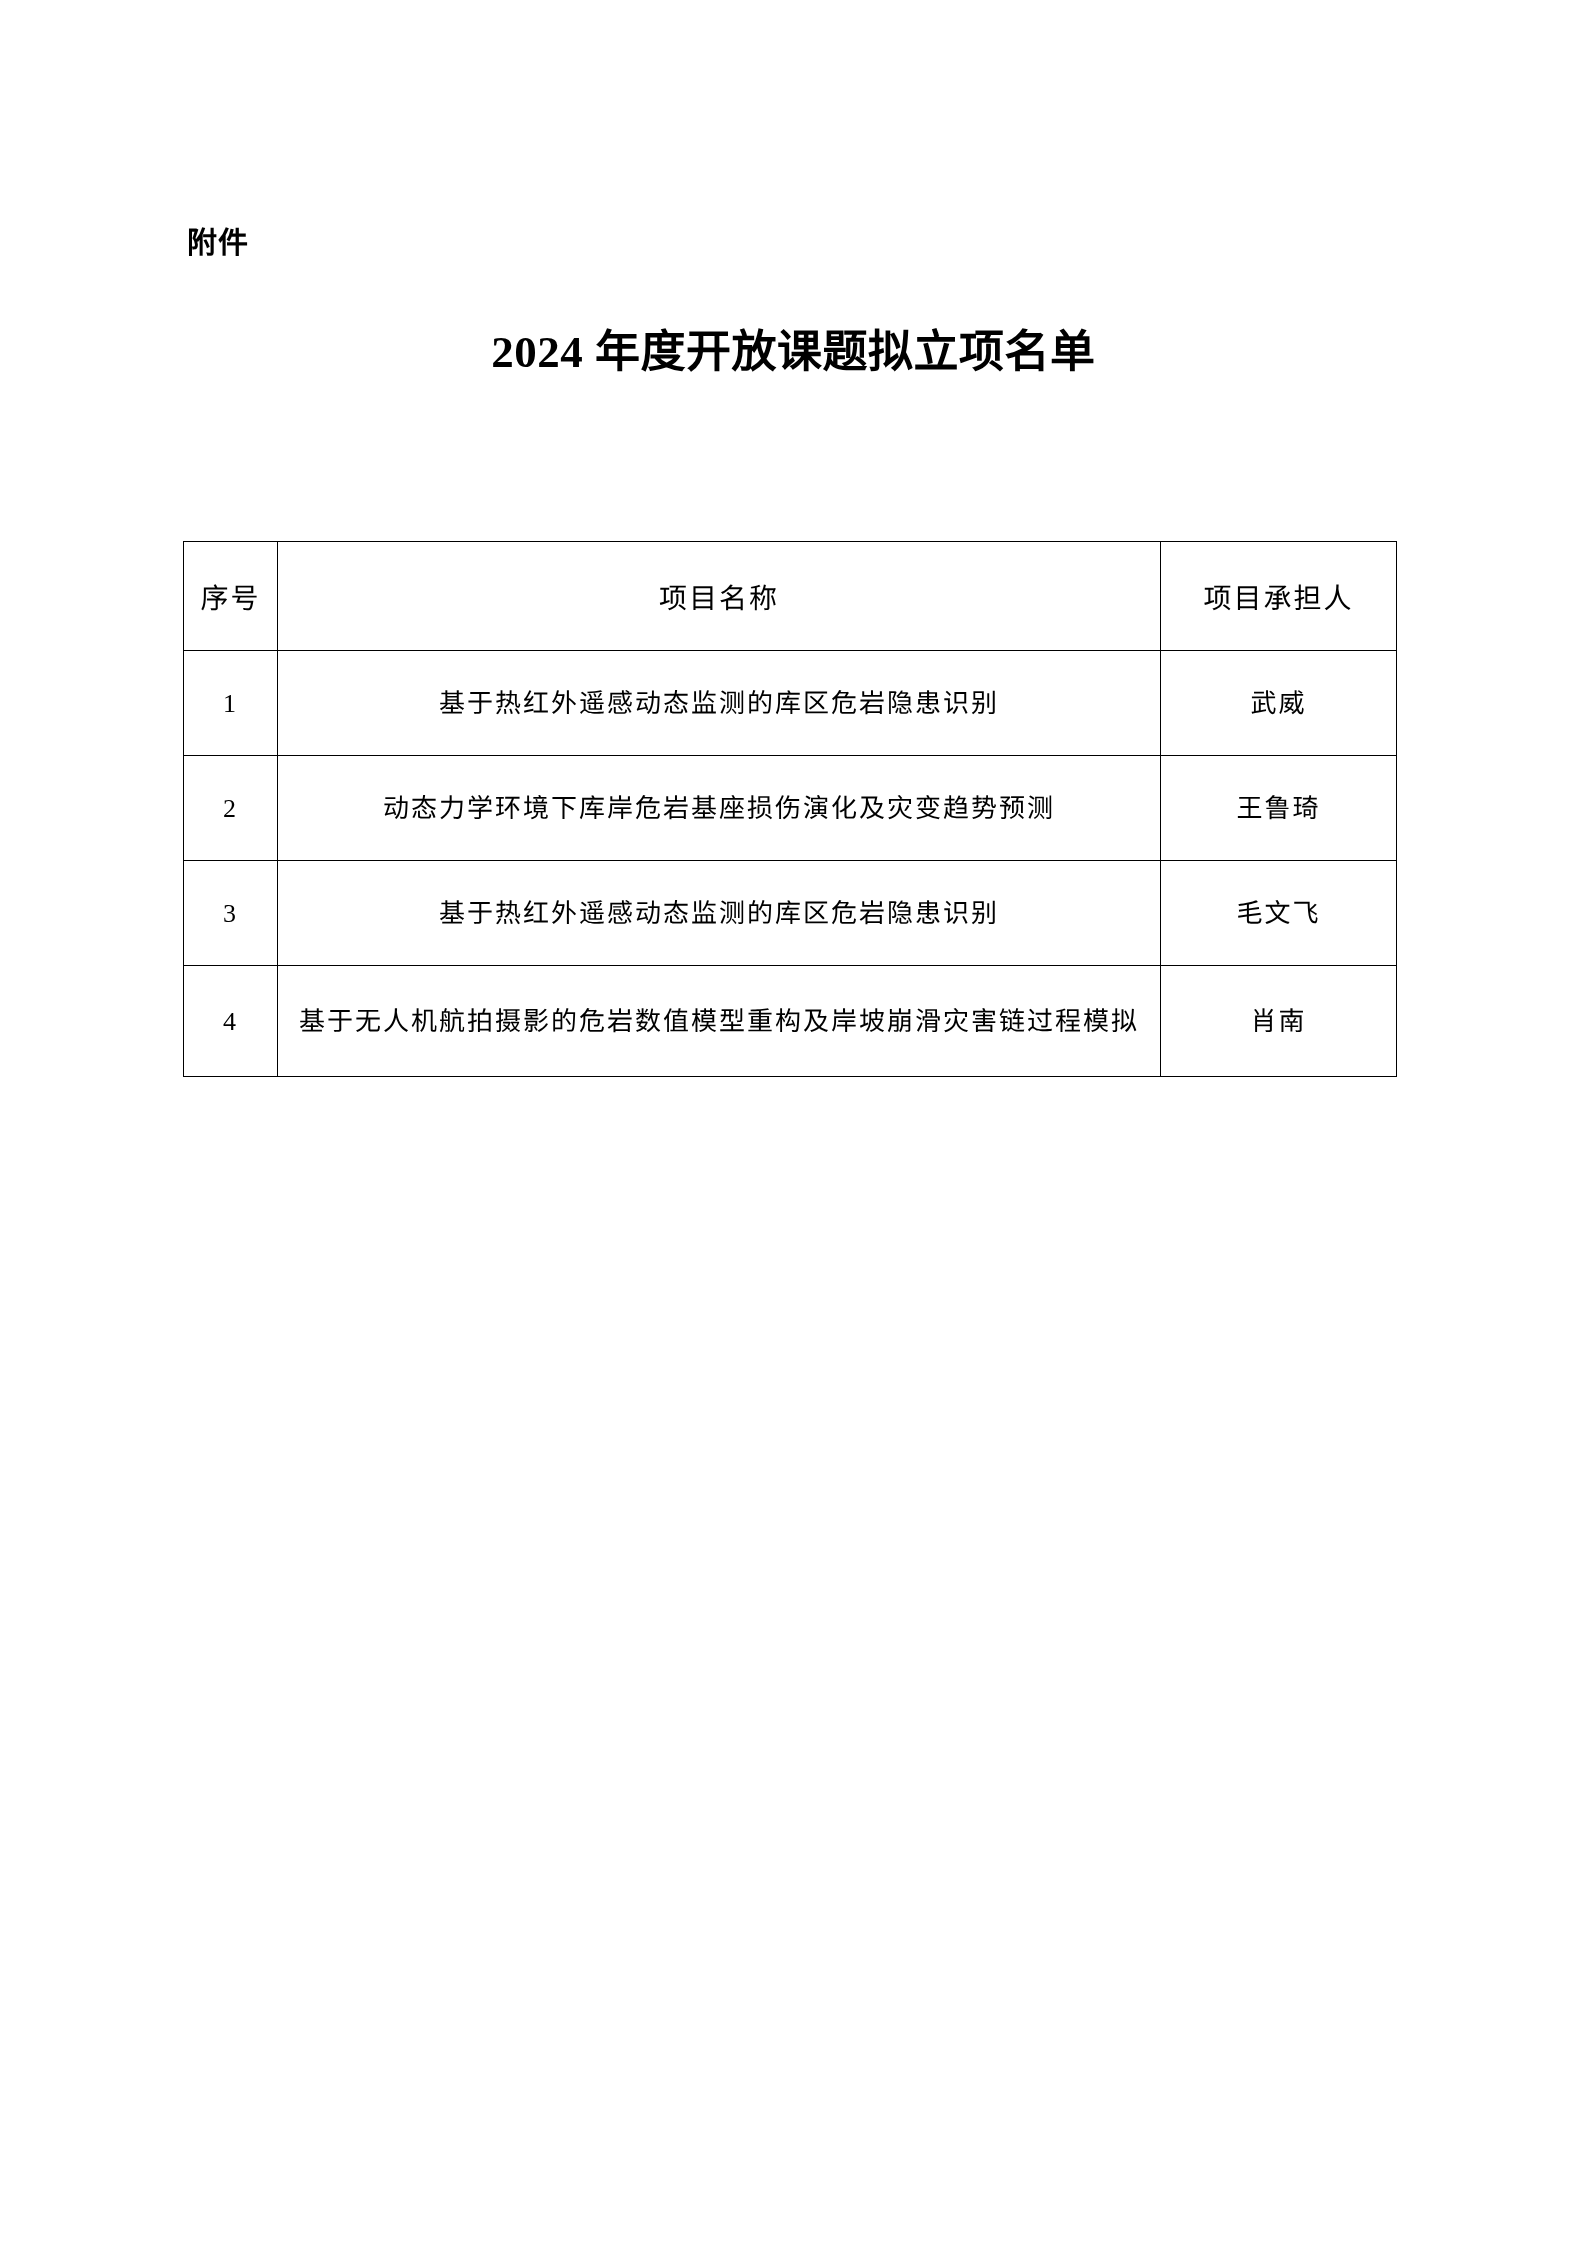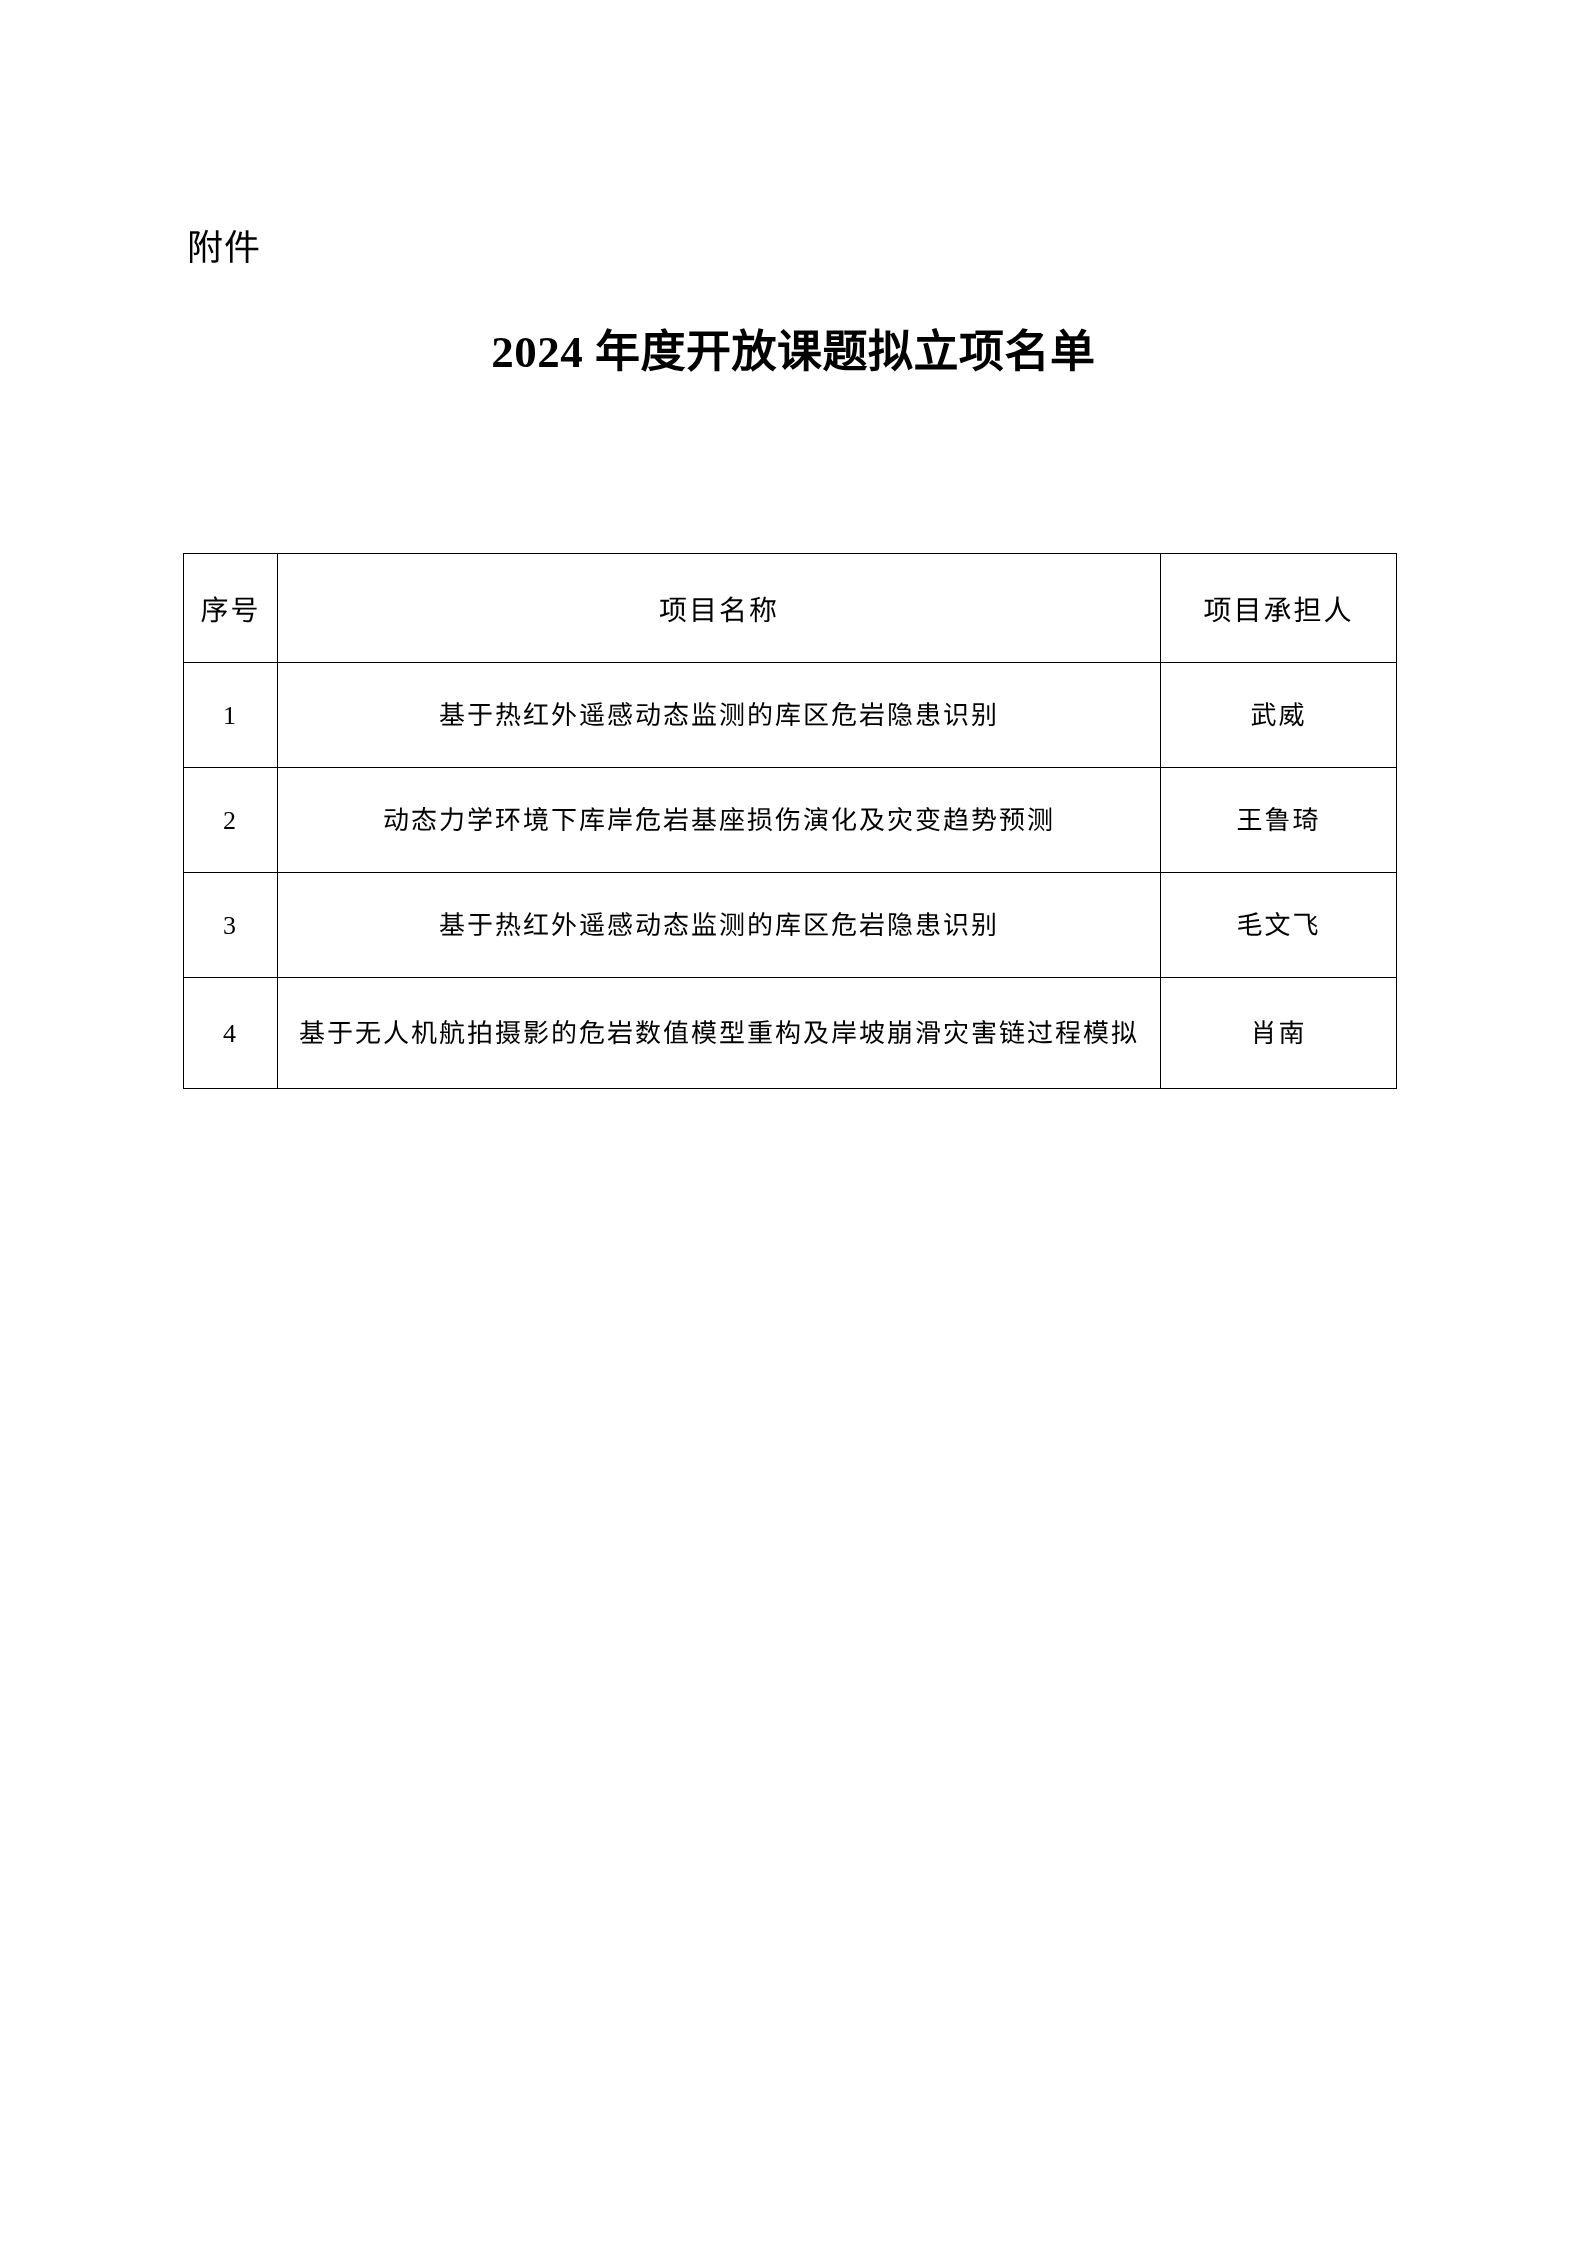--- a/index.html
+++ b/index.html
@@ -20,22 +20,22 @@
     top: 0;
     left: 0;
     width: 1587px;
     height: 2245px;
     background: #ffffff;
   }
   .attachment-label {
     position: absolute;
     left: 187px;
     top: 218px;
-    font-size: 36px;
-    font-weight: normal;
+    font-size: 30px;
+    font-weight: bold;
     letter-spacing: 1px;
     font-family: "Liberation Serif", "DejaVu Serif", serif;
   }
   .doc-title {
     position: absolute;
     left: 187px;
     top: 322px;
     width: 1213px;
     text-align: center;
     font-size: 45px;
@@ -43,21 +43,21 @@
     line-height: 1.35;
     letter-spacing: 0.5px;
     font-family: "Liberation Serif", "DejaVu Serif", serif;
   }
   .doc-title .line2 {
     display: block;
   }
   table.listing {
     position: absolute;
     left: 183px;
-    top: 553px;
+    top: 541px;
     width: 1213px;
     border-collapse: collapse;
     table-layout: fixed;
   }
   table.listing td, table.listing th {
     border: 1.5px solid #000000;
     text-align: center;
     vertical-align: middle;
     font-size: 26px;
     font-weight: normal;

